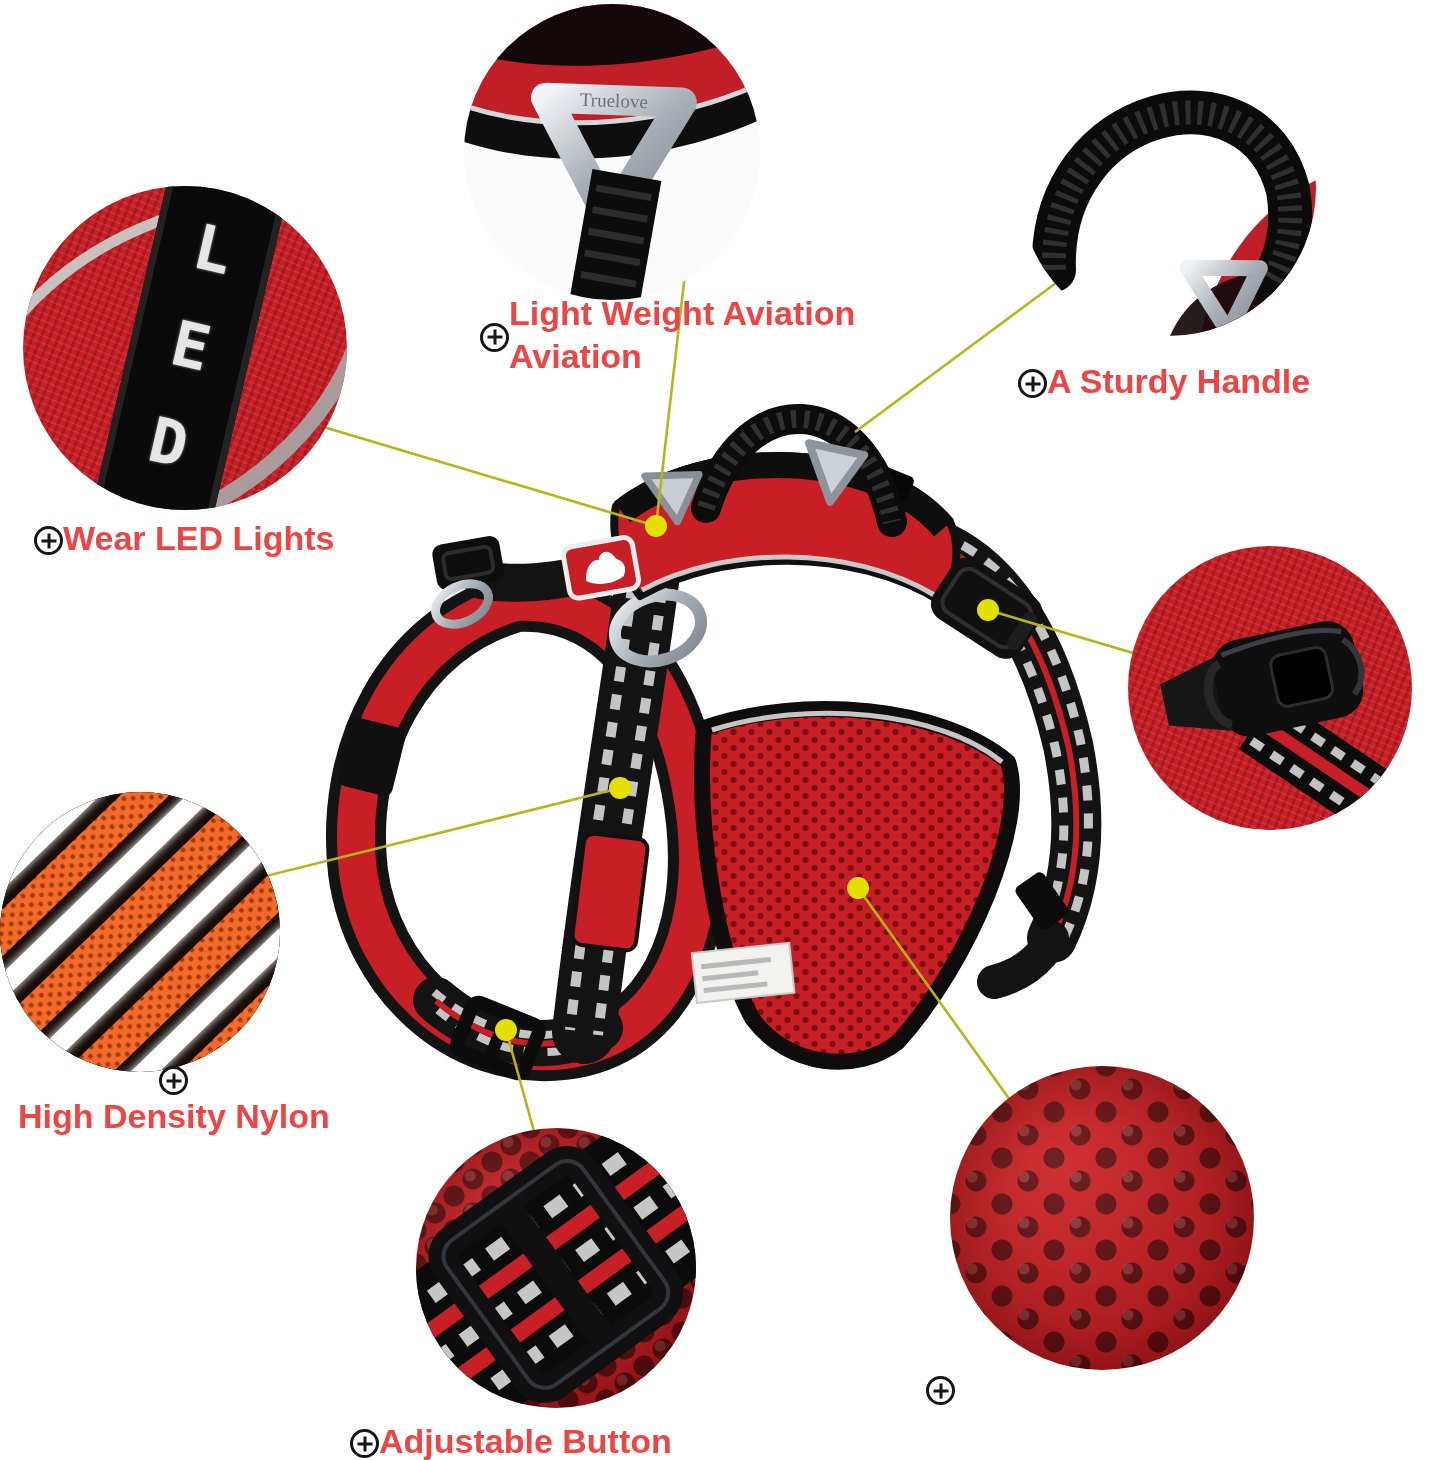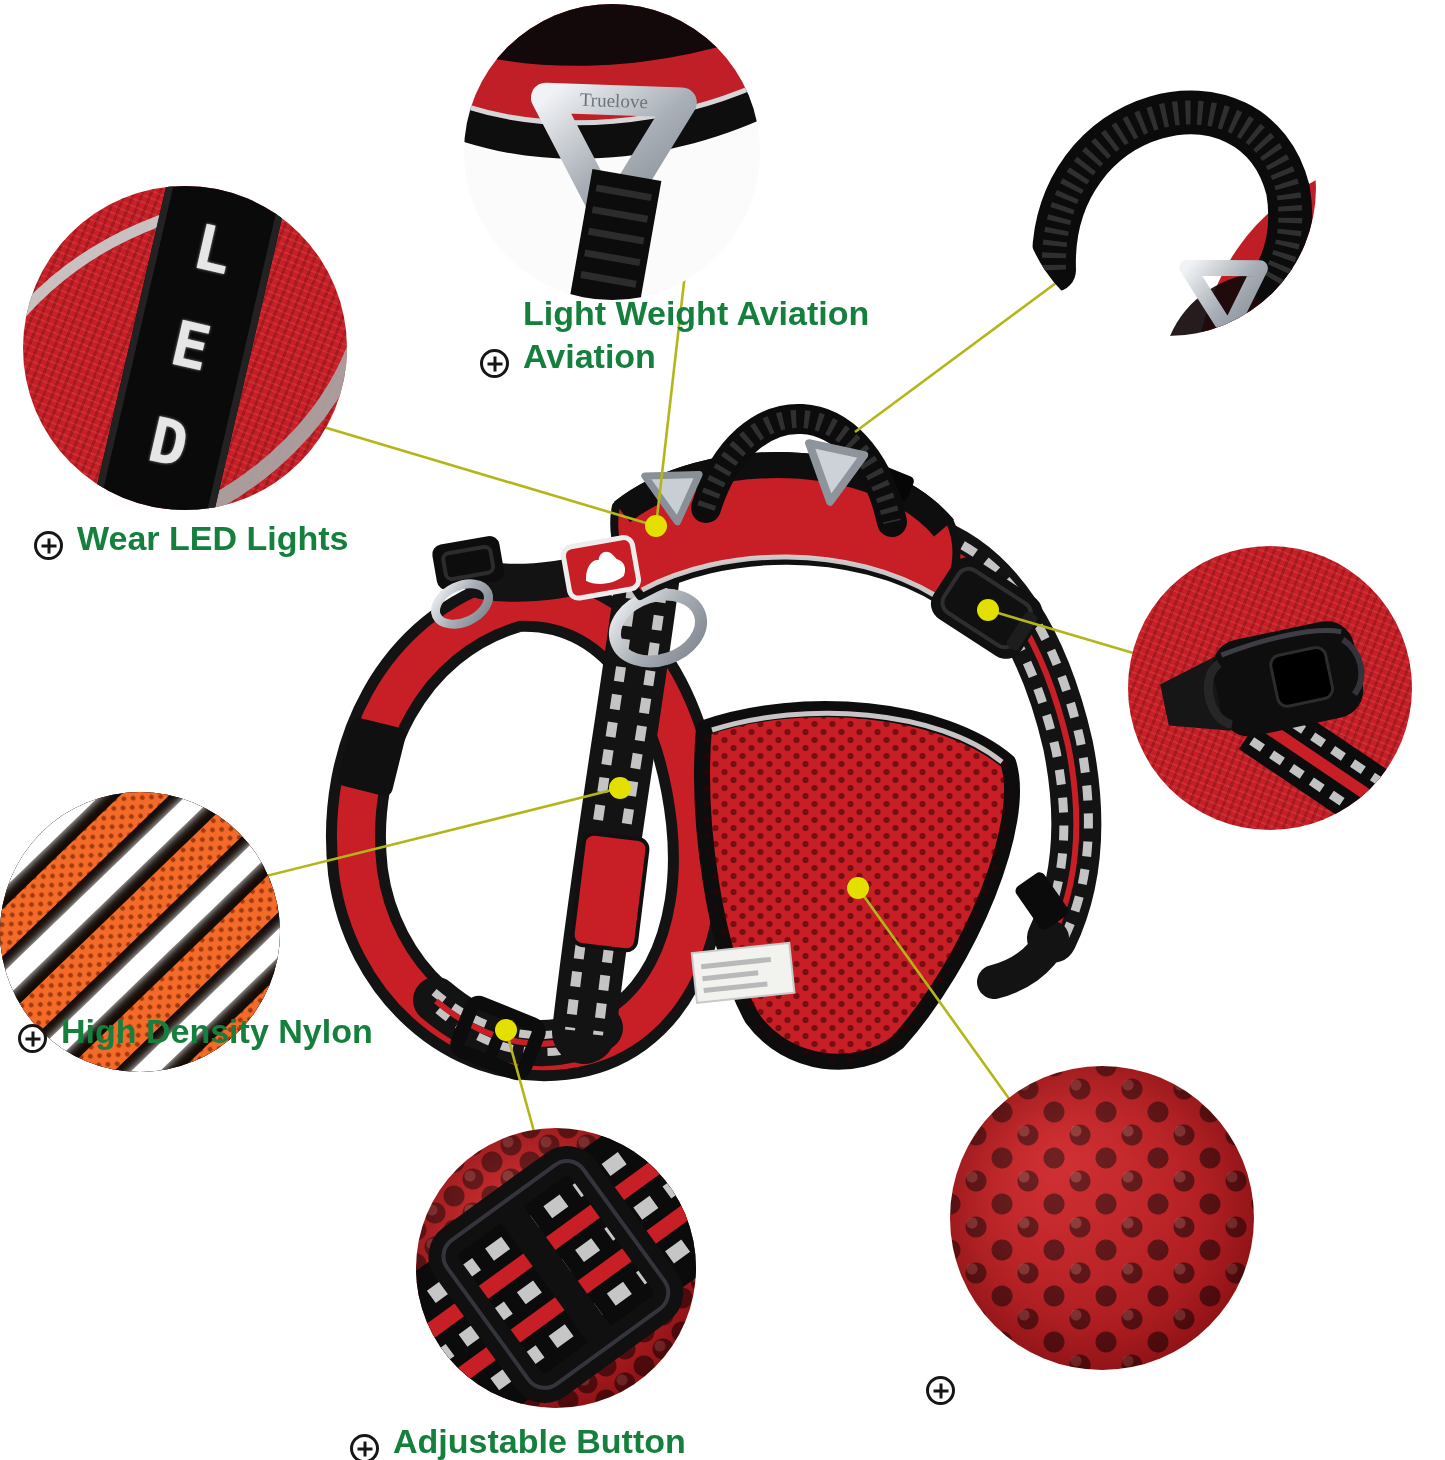--- a/index.html
+++ b/index.html
@@ -44,22 +44,22 @@
     display:flex;justify-content:center;
   }
   .led-text{
     writing-mode:vertical-lr;text-orientation:upright;
     font-family:"DejaVu Sans Mono",monospace;font-weight:bold;font-size:62px;
     letter-spacing:26px;color:#e6e6e6;margin-top:58px;text-shadow:0 0 3px #9a9a9a;
   }
 
   
   .feature-label{
-    position:absolute;z-index:3;display:flex;gap:14px;align-items:flex-end;
-    font-size:34px;font-weight:700;line-height:1.27;color:#15803d;white-space:nowrap;
+    position:absolute;z-index:3;display:flex;align-items:center;
+    font-size:34px;font-weight:700;line-height:1.27;color:#ef4444;white-space:nowrap;
   }
   .feature-label .line{display:block;}
   .plus-icon{
     position:relative;width:29px;height:29px;border:3px solid #161616;border-radius:50%;
     flex:0 0 auto;margin-top:4px;box-sizing:border-box;
   }
   .plus-icon::before,.plus-icon::after{
     content:"";position:absolute;background:#161616;left:50%;top:50%;
   }
   .plus-icon::before{width:15px;height:3px;transform:translate(-50%,-50%);}
@@ -304,30 +304,36 @@
   </div>
 
   <div class="feature-label" style="left:480px;top:292px;">
     <span class="plus-icon"></span>
     <span class="label-text">
       <span class="line">Light Weight Aviation</span>
       <span class="line">Aviation</span>
     </span>
   </div>
 
+  <div class="feature-label" style="left:1018px;top:360px;">
+    <span class="plus-icon"></span>
+    <span class="label-text">
+      <span class="line">A Sturdy Handle</span>
+    </span>
+  </div>
 
   <div class="feature-label" style="left:34px;top:517px;">
     <span class="plus-icon"></span>
     <span class="label-text">
       <span class="line">Wear LED Lights</span>
     </span>
   </div>
 
 
-  <div class="feature-label" style="left:18px;top:1010px;">
+  <div class="feature-label" style="left:18px;top:1062px;flex-direction:column;">
     <span class="plus-icon"></span>
     <span class="label-text">
       <span class="line">High Density Nylon</span>
     </span>
   </div>
 
   <div class="feature-label" style="left:926px;top:1372px;">
     <span class="plus-icon"></span>
   </div>
 

